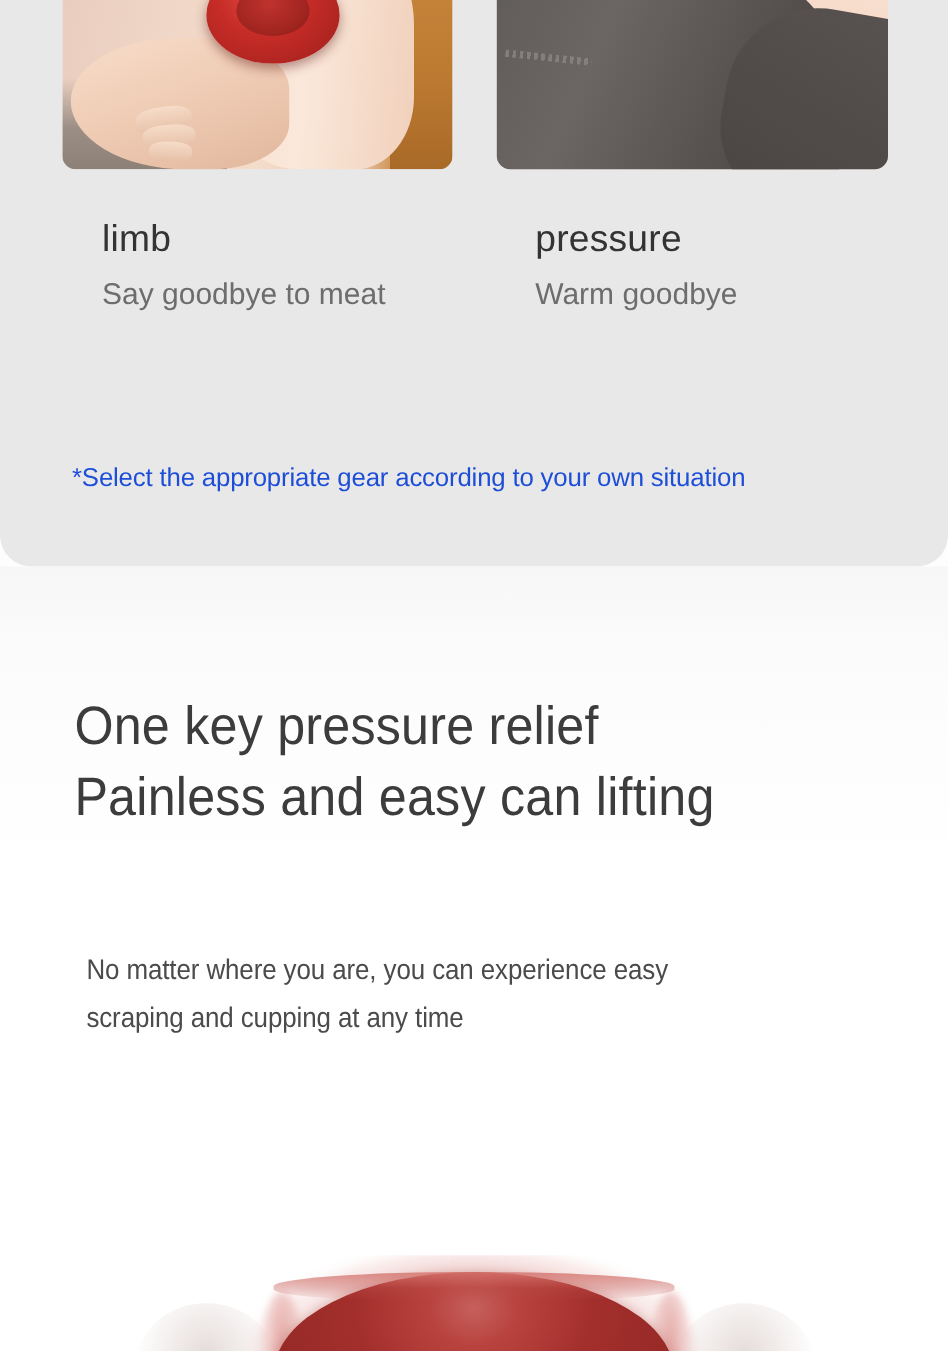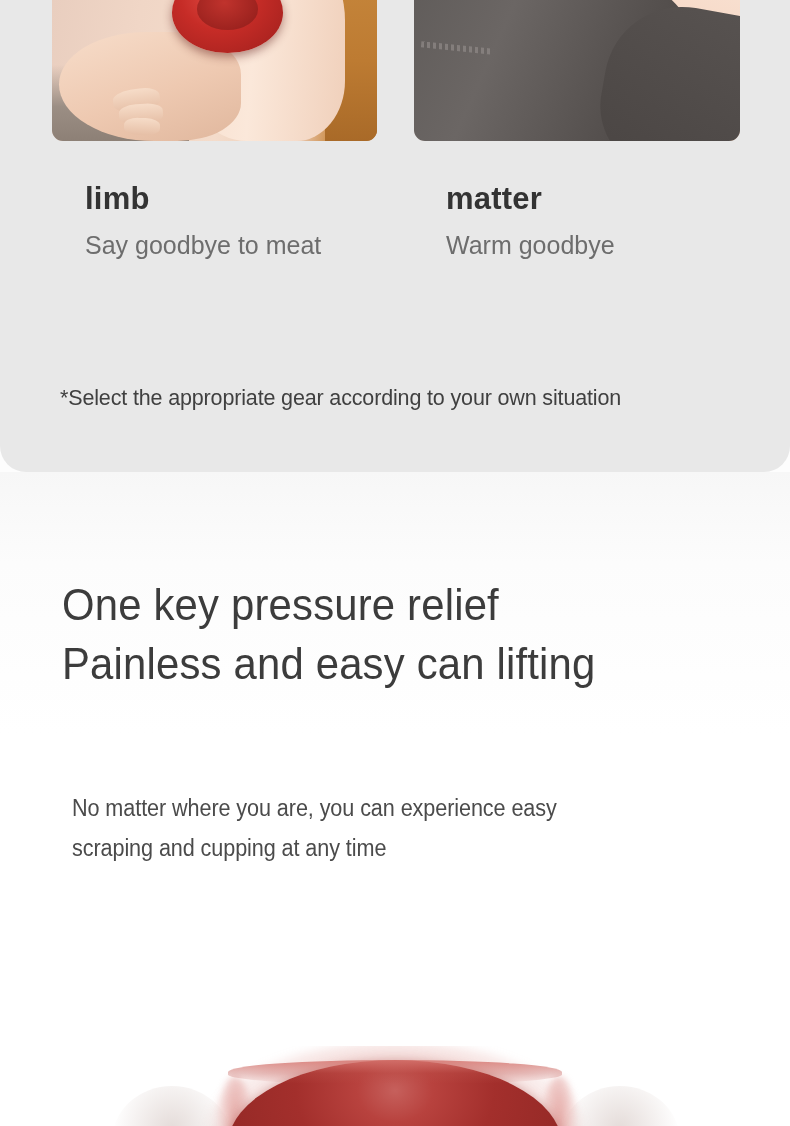--- a/index.html
+++ b/index.html
@@ -112,40 +112,40 @@
 
   
   .captions { position:absolute; left:0; top:180px; width:790px; }
   .col { position:absolute; top:0; }
   .col-left  { left:85px; }
   .col-right { left:446px; }
   .cap-title {
     font-size:31px;
     line-height:38px;
     color:#333333;
-    font-weight:700;
+    font-weight:400;
     letter-spacing:.2px;
     white-space:nowrap;
   }
   .cap-sub {
     margin-top:12px;
     font-size:25px;
     line-height:30px;
     color:#6d6d6d;
     font-weight:400;
     white-space:nowrap;
   }
 
   
   .disclaimer {
     position:absolute;
     left:60px; top:383px;
     font-size:21.5px;
     line-height:30px;
-    color:#404040;
+    color:#1d4ed8;
     letter-spacing:-.15px;
     white-space:nowrap;
   }
 
   
   .lower {
     position:absolute;
     left:0; top:472px;
     width:790px; height:654px;
     background:linear-gradient(180deg,#f7f7f7 0%,#fcfcfc 14%,#ffffff 40%,#ffffff 100%);
@@ -263,21 +263,21 @@
 </div>
 
 <div class="captions">
 
   <div class="col col-left">
     <div class="cap-title">limb</div>
     <div class="cap-sub">Say goodbye to meat</div>
   </div>
 
   <div class="col col-right">
-    <div class="cap-title">matter</div>
+    <div class="cap-title">pressure</div>
     <div class="cap-sub">Warm goodbye</div>
   </div>
 
 </div>
 
 <div class="disclaimer">*Select the appropriate gear according to your own situation</div>
 
 <div class="lower"></div>
 
 <div class="headline">

